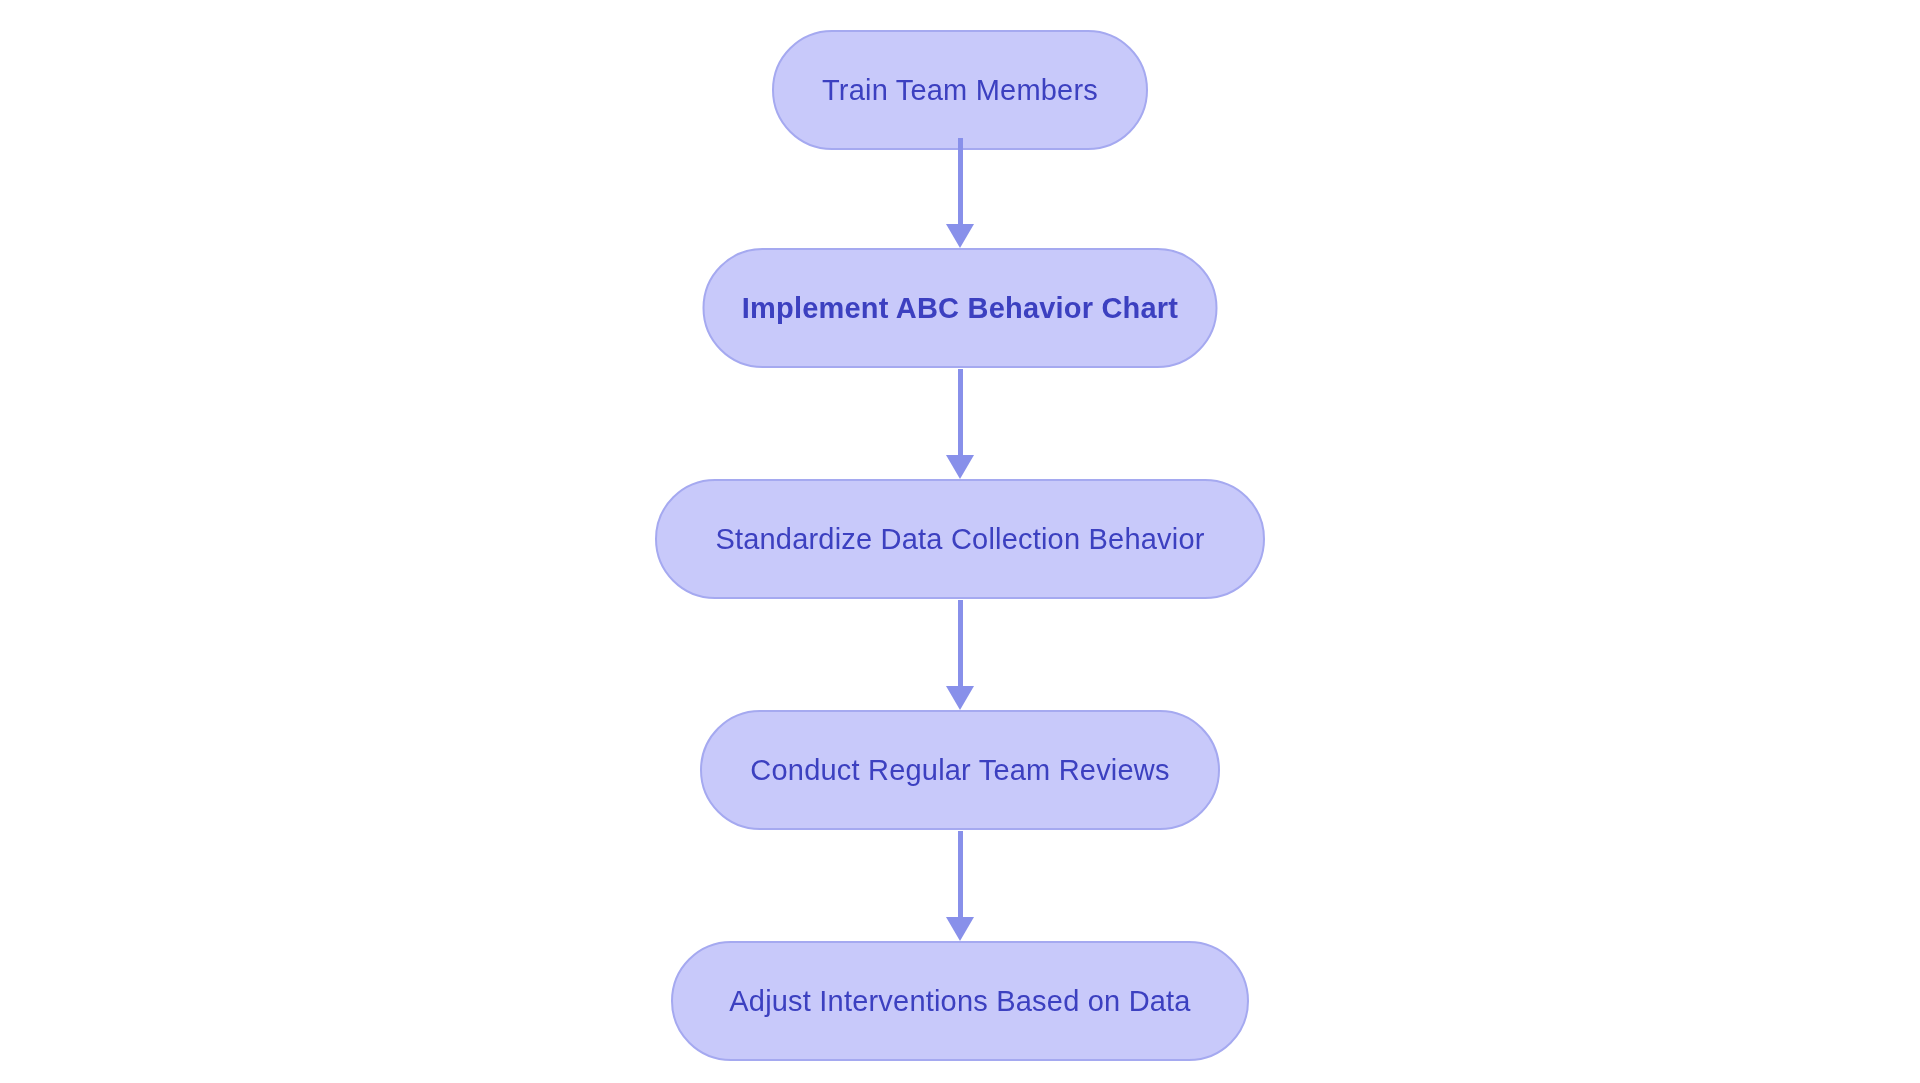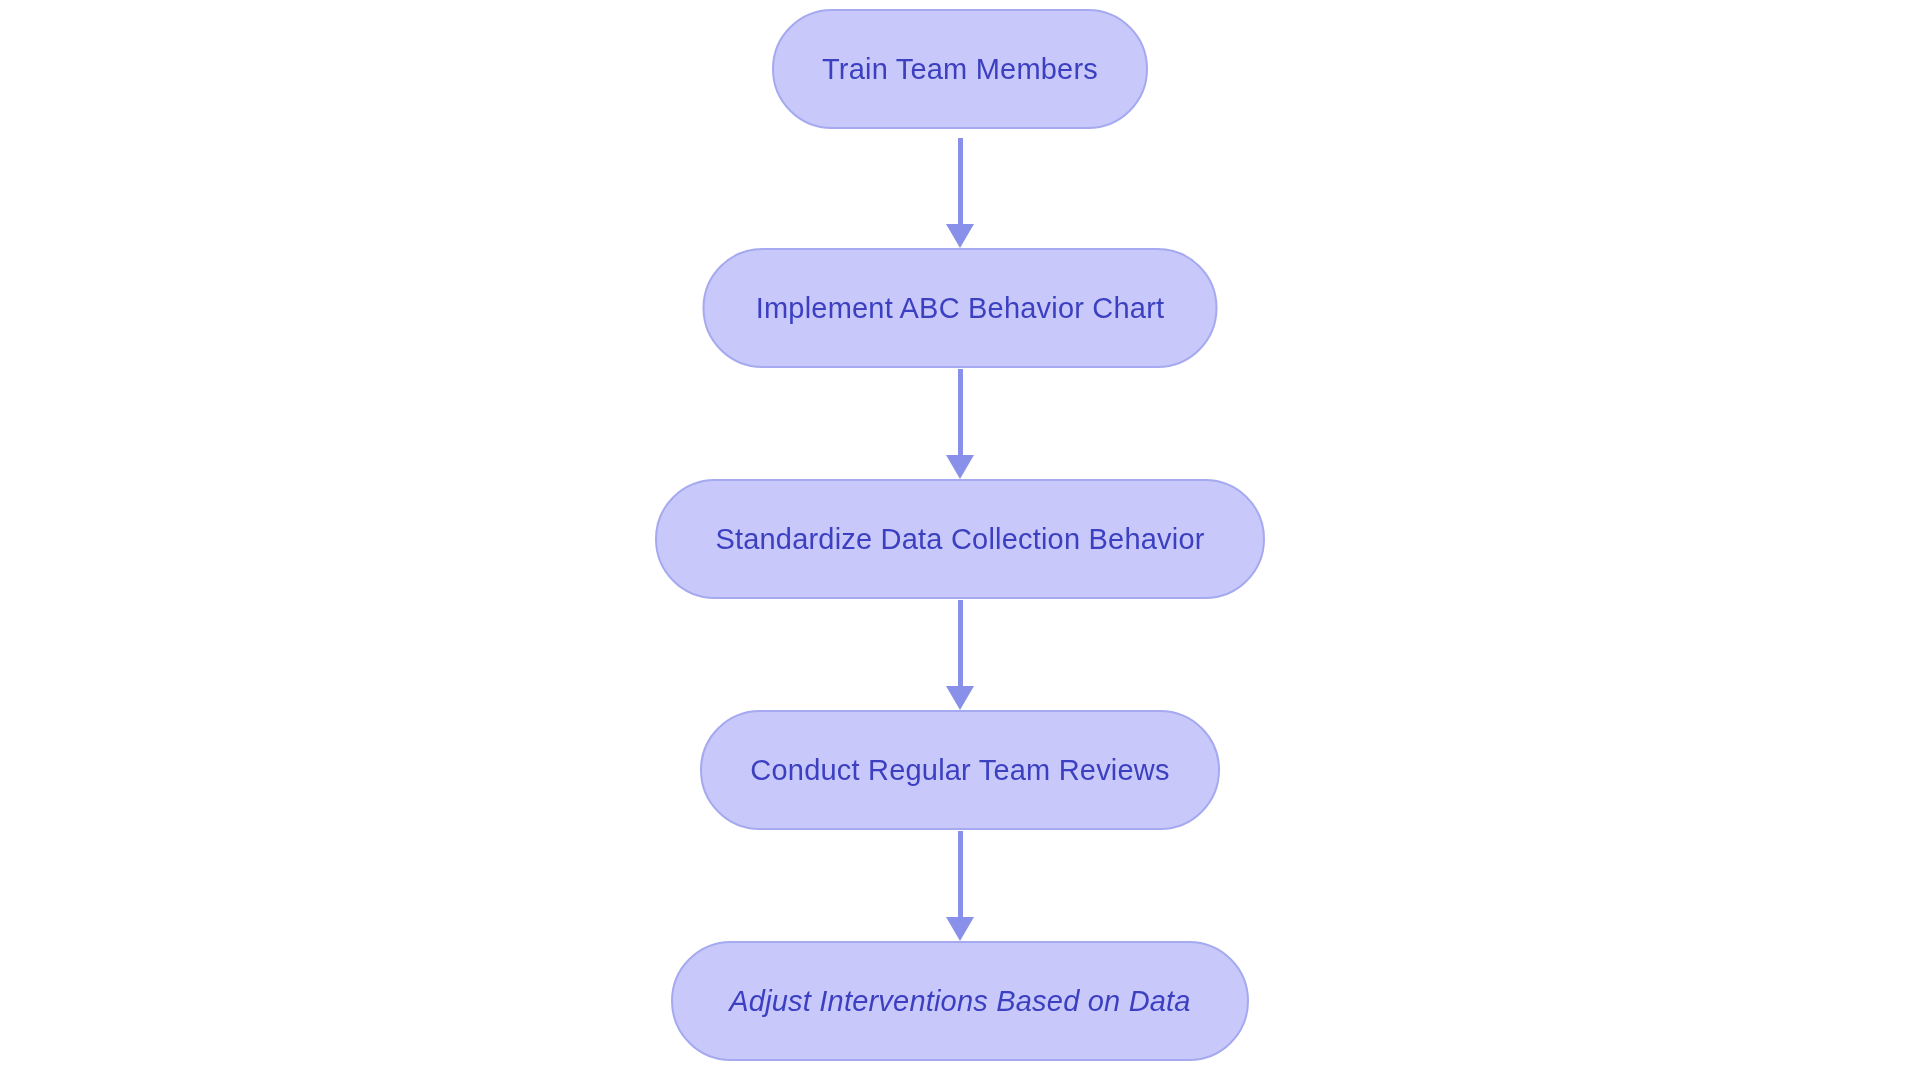--- a/index.html
+++ b/index.html
@@ -25,25 +25,25 @@
     border: 2px solid var(--node-border, #a5a9f0);
     box-sizing: border-box;
     display: flex;
     align-items: center;
     justify-content: center;
     color: var(--node-text, #3c40c0);
     font-size: 29px;
     letter-spacing: 0.2px;
     white-space: nowrap;
   }
-  #node-1 { top: 9px;  width: 376px; align-items: center; }
-  #node-2 { top: 248px; width: 515px; }
+  #node-1 { top: 30px;  width: 376px; align-items: center; }
+  #node-2 { top: 248px; width: 515px; font-weight: bold; }
   #node-3 { top: 479px; width: 610px; }
   #node-4 { top: 710px; width: 520px; }
-  #node-5 { top: 941px; width: 578px; font-style: italic; }
+  #node-5 { top: 941px; width: 578px; }
 
   .arrow {
     position: absolute;
     left: 50%;
     transform: translateX(-50%);
     width: 28px;
     height: 111px;
     display: flex;
     flex-direction: column;
     align-items: center;

